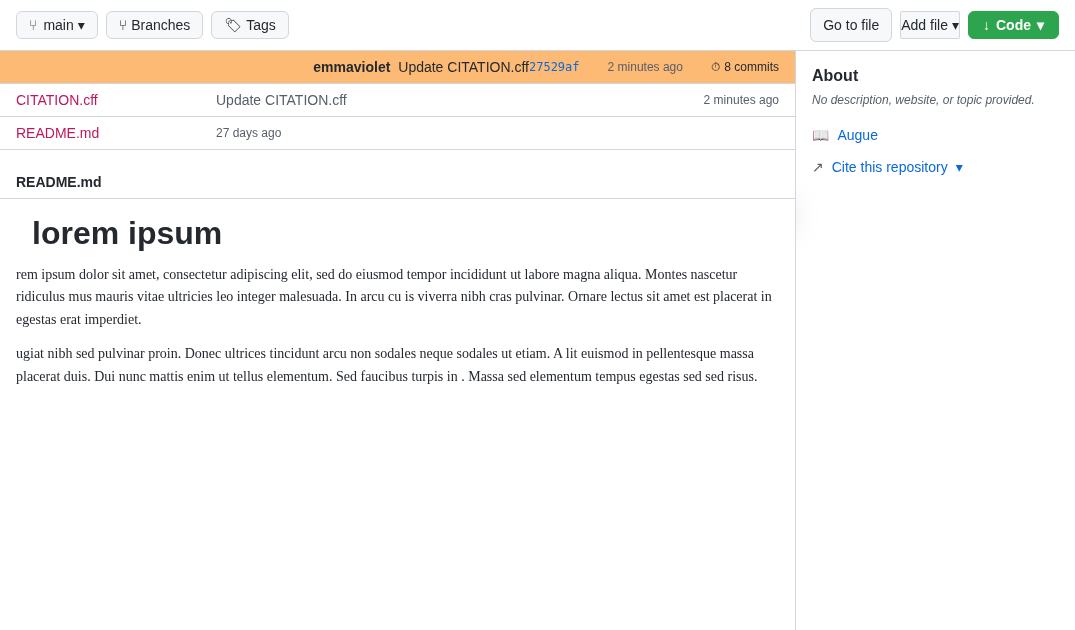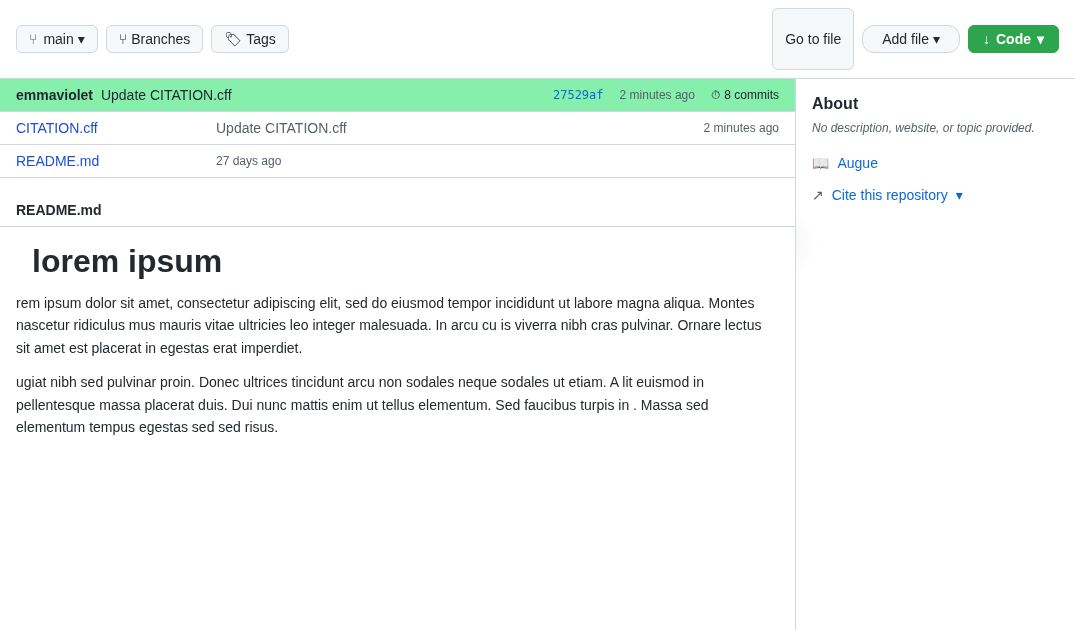--- a/index.html
+++ b/index.html
@@ -20,25 +20,25 @@
       background: #f6f8fa; cursor: pointer; font-size: 14px; color: #24292f;
     }
     .branch-btn .branch-icon { color: #57606a; margin-right: 2px; }
     .nav-btn {
       display: flex; align-items: center; gap: 4px;
       padding: 5px 12px; border: 1px solid #d0d7de; border-radius: 6px;
       background: #f6f8fa; cursor: pointer; font-size: 14px; color: #24292f;
     }
     .spacer { flex: 1; }
     .btn-goto {
-      padding: 22px 12px; border: 1px solid #d0d7de; border-radius: 6px;
+      padding: 8px 12px; border: 1px solid #d0d7de; border-radius: 6px;
       background: #f6f8fa; cursor: pointer; font-size: 14px; color: #24292f;
     }
     .btn-addfile {
-      padding: 5px 19px; border: 1px solid #d0d7de; border-radius: 12px;
+      padding: 5px 0; border: 1px solid #d0d7de; border-radius: 2px;
       background: #f6f8fa; cursor: pointer; font-size: 14px; color: #24292f;
       display: flex; align-items: center; gap: 4px;
     }
     .btn-code {
       padding: 5px 14px; border: 1px solid #2da44e; border-radius: 6px;
       background: #2da44e; cursor: pointer; font-size: 14px; color: #fff;
       display: flex; align-items: center; gap: 6px; font-weight: 600;
     }
 
     
@@ -49,46 +49,46 @@
 
     
     .content-area {
       flex: 1;
       overflow: hidden;
       padding: 0;
     }
 
     
     .commit-row {
-      display: flex; align-items: center; justify-content: space-between;
-      padding: 8px 16px; background: #86efac; border-bottom: 1px solid #d0d7de;
+      display: flex; align-items: center; justify-content: flex-end;
+      padding: 8px 16px; background: #fdba74; border-bottom: 1px solid #d0d7de;
     }
     .commit-author { font-weight: 600; color: #24292f; font-size: 14px; }
     .commit-message { font-size: 14px; color: #24292f; margin-left: 4px; }
-    .commit-meta { display: flex; align-items: center; gap: 16px; color: #57606a; font-size: 12px; }
+    .commit-meta { display: flex; align-items: center; gap: 28px; color: #57606a; font-size: 12px; }
     .commit-hash { font-family: monospace; color: #0969da; }
     .commit-time { color: #57606a; }
     .commits-link { display: flex; align-items: center; gap: 4px; color: #24292f; font-size: 12px; }
 
     
     .file-list { border-bottom: 1px solid #d0d7de; }
     .file-row {
       display: flex; align-items: center;
       padding: 8px 16px; border-bottom: 1px solid #d0d7de;
     }
     .file-row:last-child { border-bottom: none; }
-    .file-name { flex: 0 0 200px; color: #1d4ed8; font-size: 14px; cursor: pointer; }
+    .file-name { flex: 0 0 200px; color: #be185d; font-size: 14px; cursor: pointer; }
     .file-desc { flex: 1; color: #57606a; font-size: 14px; }
     .file-time { color: #57606a; font-size: 12px; text-align: right; }
 
     
     .readme-area { padding: 16px; }
     .readme-title { font-size: 14px; font-weight: 600; padding: 8px 0 8px 16px; border-bottom: 1px solid #d0d7de; margin: 0 -16px; }
     .readme-heading { font-size: 32px; font-weight: 700; margin: 16px 16px 12px; }
-    .readme-para { font-size: 14px; line-height: 1.6; color: #24292f; margin-bottom: 12px; }
+    .readme-para { font-size: 14px; line-height: 1.6; color: #24292f; margin-bottom: 12px; font-family: Liberation Serif, serif; }
 
     
     .sidebar {
       width: 280px;
       border-left: 1px solid #d0d7de;
       padding: 16px;
       overflow-y: auto;
       position: relative;
     }
     .sidebar-title { font-size: 16px; font-weight: 600; margin-bottom: 8px; }

